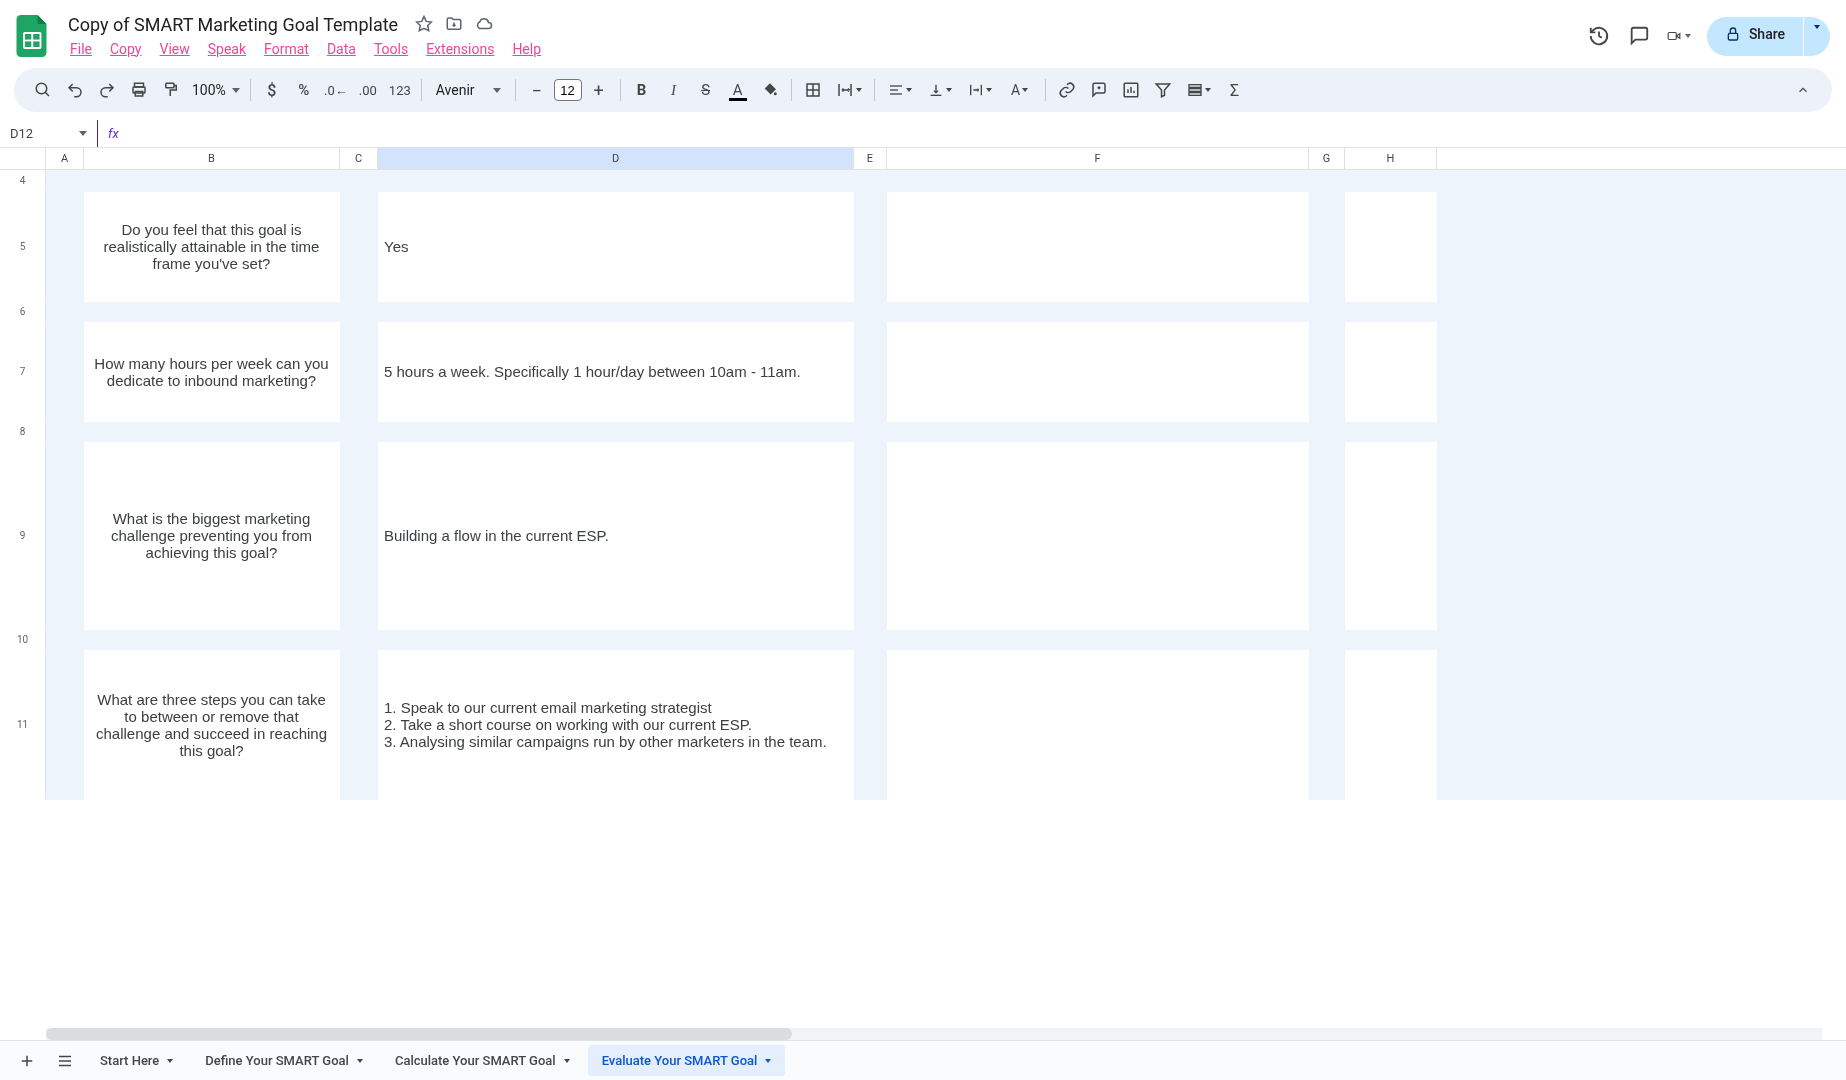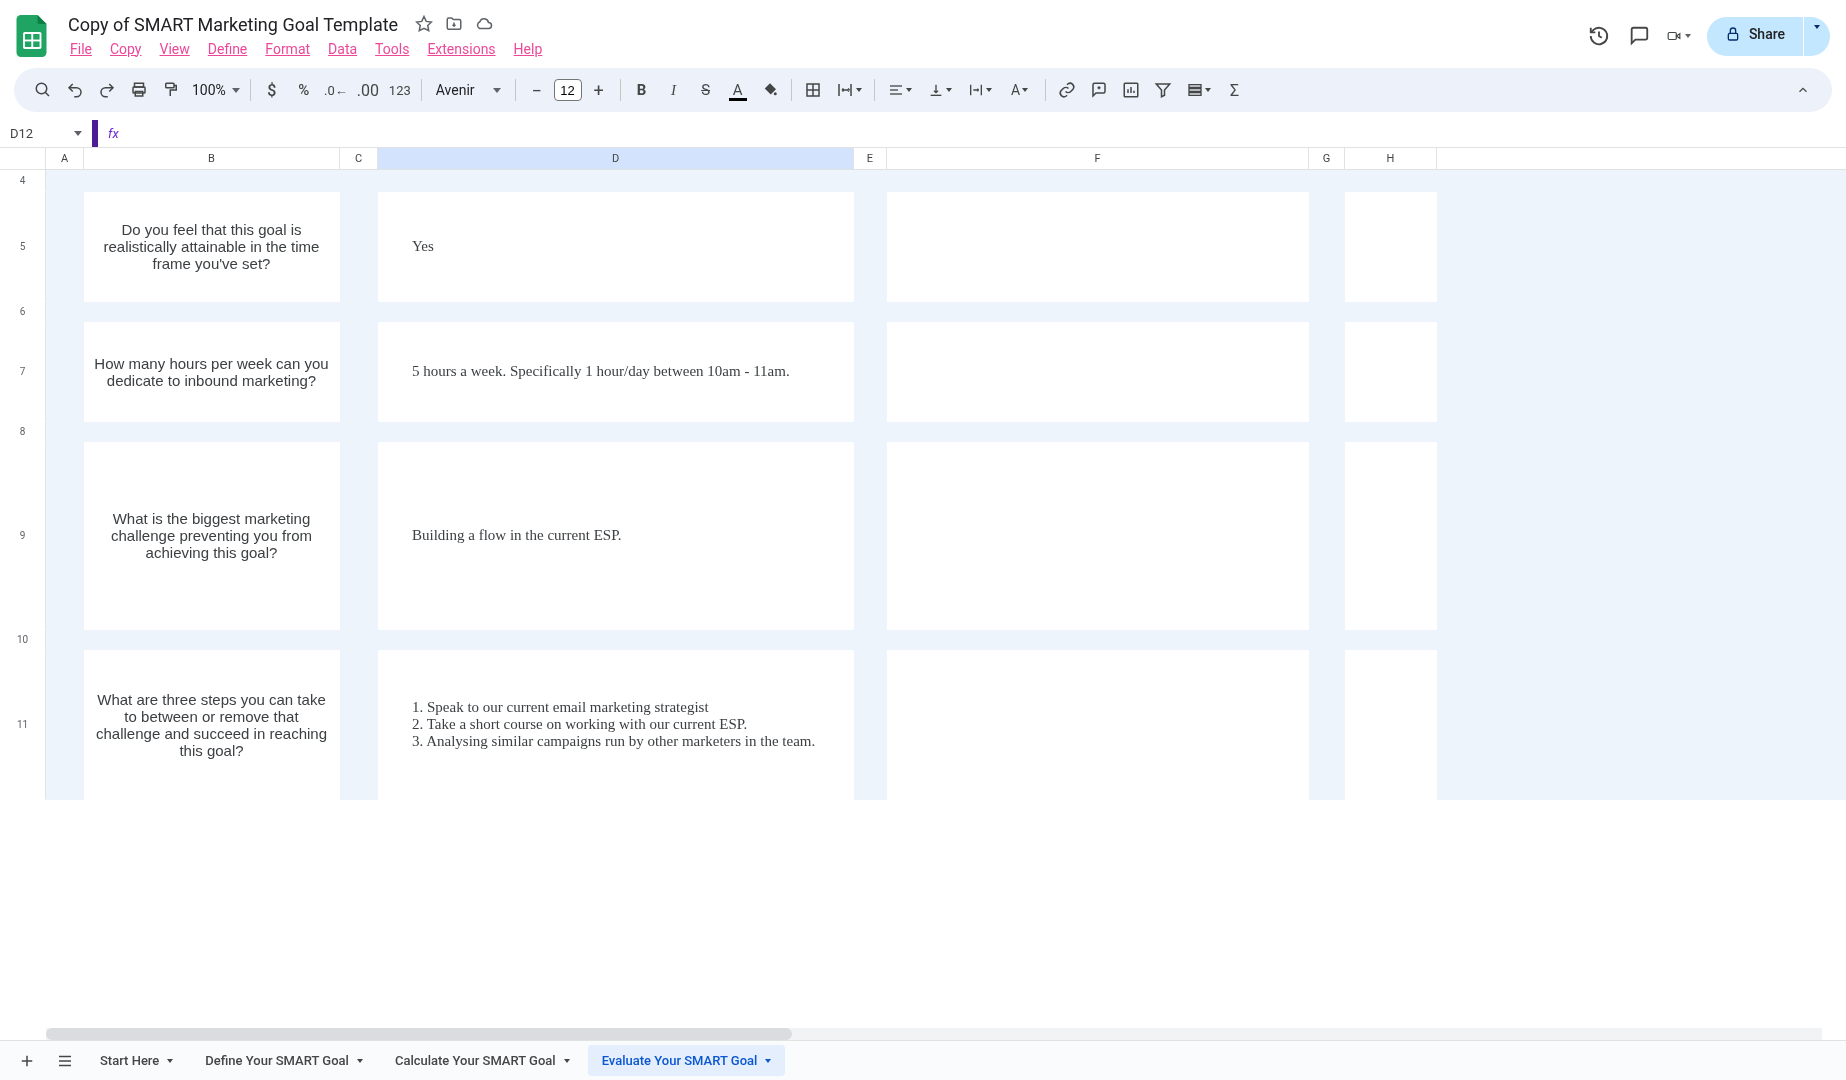--- a/index.html
+++ b/index.html
@@ -27,21 +27,21 @@
     .tool-sep { width: 1px; height: 22px; background: #c7c7c7; margin: 0 4px; }
     .zoom-display { display: flex; align-items: center; gap: 6px; padding: 0 4px; cursor: pointer; font-size: 14px; }
     .font-display { display: flex; align-items: center; gap: 18px; padding: 0 8px; cursor: pointer; font-size: 14px; min-width: 72px; }
     .font-size-input { width: 28px; height: 22px; border: 1px solid #747775; border-radius: 4px; text-align: center; font-size: 13px; background: #fff; }
     .toolbar-right { margin-left: auto; }
     .underline-bar { position: absolute; bottom: 4px; left: 6px; right: 6px; height: 3px; background: #000; }
     .tool-text-color { position: relative; }
     
     
     .formula-row { display: flex; align-items: center; height: 28px; border-bottom: 1px solid #e1e3e1; margin-top: 8px; }
-    .name-box { width: 98px; padding: 0 10px; display: flex; align-items: center; justify-content: space-between; font-size: 13px; color: #444; border-right: 6px solid #4c1d95; height: 100%; }
+    .name-box { width: 98px; padding: 0 10px; display: flex; align-items: center; justify-content: space-between; font-size: 13px; color: #444; border-right: 1px solid #4c1d95; height: 100%; }
     .fx-label { padding: 0 10px; color: #6d28d9; font-style: italic; }
     .formula-input { flex: 1; padding: 0 8px; font-size: 13px; }
     
     
     .col-headers { display: flex; height: 22px; border-bottom: 1px solid #e1e3e1; background: #fff; font-size: 11px; color: #444; }
     .corner-cell { width: 46px; border-right: 1px solid #e1e3e1; background: #fff; }
     .col-header { display: flex; align-items: center; justify-content: center; border-right: 1px solid #e1e3e1; }
     .col-header.selected { background: #d3e3fd; }
     .col-A { width: 38px; }
     .col-B { width: 256px; }
@@ -52,21 +52,21 @@
     .col-G { width: 36px; }
     .col-H { width: 92px; }
     
     
     .grid-body { height: 630px; overflow: hidden; position: relative; background: #eef4fb; }
     .grid-row { display: flex; }
     .row-header { width: 46px; display: flex; align-items: center; justify-content: center; font-size: 10px; color: #5f6368; border-right: 1px solid #e1e3e1; border-bottom: 1px solid transparent; background: #fff; }
     .cell { border-right: 1px solid transparent; border-bottom: 1px solid transparent; display: flex; align-items: center; }
     .card-cell { background: #fff; }
     .question-text { font-family: Avenir, 'Segoe UI', sans-serif; font-size: 15px; color: #3c4043; text-align: center; padding: 4px 10px; width: 100%; }
-    .answer-text { font-family: Liberation Serif, serif; font-size: 15px; color: #3c4043; text-align: left; padding: 4px 6px; width: 100%; white-space: pre-line; margin-left: 28px; }
+    .answer-text { font-family: Liberation Sans, sans-serif; font-size: 15px; color: #3c4043; text-align: left; padding: 4px 6px; width: 100%; white-space: pre-line; }
     
     
     .sheet-bar { position: absolute; bottom: 0; left: 0; right: 0; height: 40px; display: flex; align-items: center; background: #f9fbfd; border-top: 1px solid #e1e3e1; padding: 0 10px; gap: 4px; }
     .sheet-icon-btn { width: 34px; height: 34px; display: flex; align-items: center; justify-content: center; color: #444746; cursor: pointer; border-radius: 4px; }
     .sheet-tab { display: flex; align-items: center; gap: 8px; padding: 8px 14px; font-size: 13px; font-weight: 500; color: #444746; cursor: pointer; border-radius: 4px; }
     .sheet-tab.active { color: #0b57d0; background: #e4eefc; }
     
     .hscroll-track { position: absolute; bottom: 40px; left: 46px; right: 24px; height: 12px; background: #f1f3f4; }
     .hscroll-thumb { height: 100%; background: #dadce0; width: 42%; border-radius: 6px; }
     
@@ -103,21 +103,21 @@
       <span class="title-icon">
           <svg width="20" height="18" viewBox="0 0 24 24" fill="none" stroke="#5f6368" stroke-width="2">
             <path d="M18 18a4 4 0 0 0 0-8 6 6 0 0 0-11.5-1A5 5 0 0 0 6 18h12z"></path>
           </svg>
         </span>
     </div>
     <div class="menubar">
       <span class="menu-item">File</span>
       <span class="menu-item">Copy</span>
       <span class="menu-item">View</span>
-      <span class="menu-item">Define</span>
+      <span class="menu-item">Speak</span>
       <span class="menu-item">Format</span>
       <span class="menu-item">Data</span>
       <span class="menu-item">Tools</span>
       <span class="menu-item">Extensions</span>
       <span class="menu-item">Help</span>
     </div>
   </div>
   <div class="title-right">
     <span class="title-right-icon">
         <svg width="22" height="22" viewBox="0 0 24 24" fill="none" stroke="#444746" stroke-width="2">
@@ -184,21 +184,21 @@
       </svg>
     </span>
   <div class="zoom-display">
     <span>100%</span>
     <span class="chevron-down"></span>
   </div>
   <div class="tool-sep"></div>
   <span class="tool-btn" style="font-size:16px;font-weight:500">$</span>
   <span class="tool-btn" style="font-size:15px;font-weight:500">%</span>
   <span class="tool-btn" style="font-size:13px">.0←</span>
-  <span class="tool-btn" style="font-size:16px">.00</span>
+  <span class="tool-btn" style="font-size:13px">.00</span>
   <span class="tool-btn" style="width:auto;padding:0 4px;font-size:13px">123</span>
   <div class="tool-sep"></div>
   <div class="font-display">
     <span>Avenir</span>
     <span class="chevron-down"></span>
   </div>
   <div class="tool-sep"></div>
   <span class="tool-btn" style="font-size:18px">−</span>
   <input class="font-size-input" value="12" style="">
   <span class="tool-btn" style="font-size:18px">+</span>

